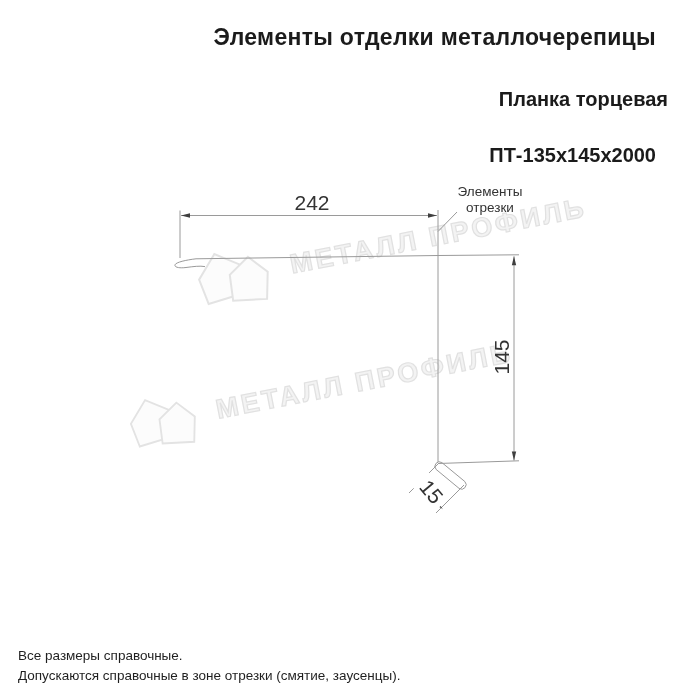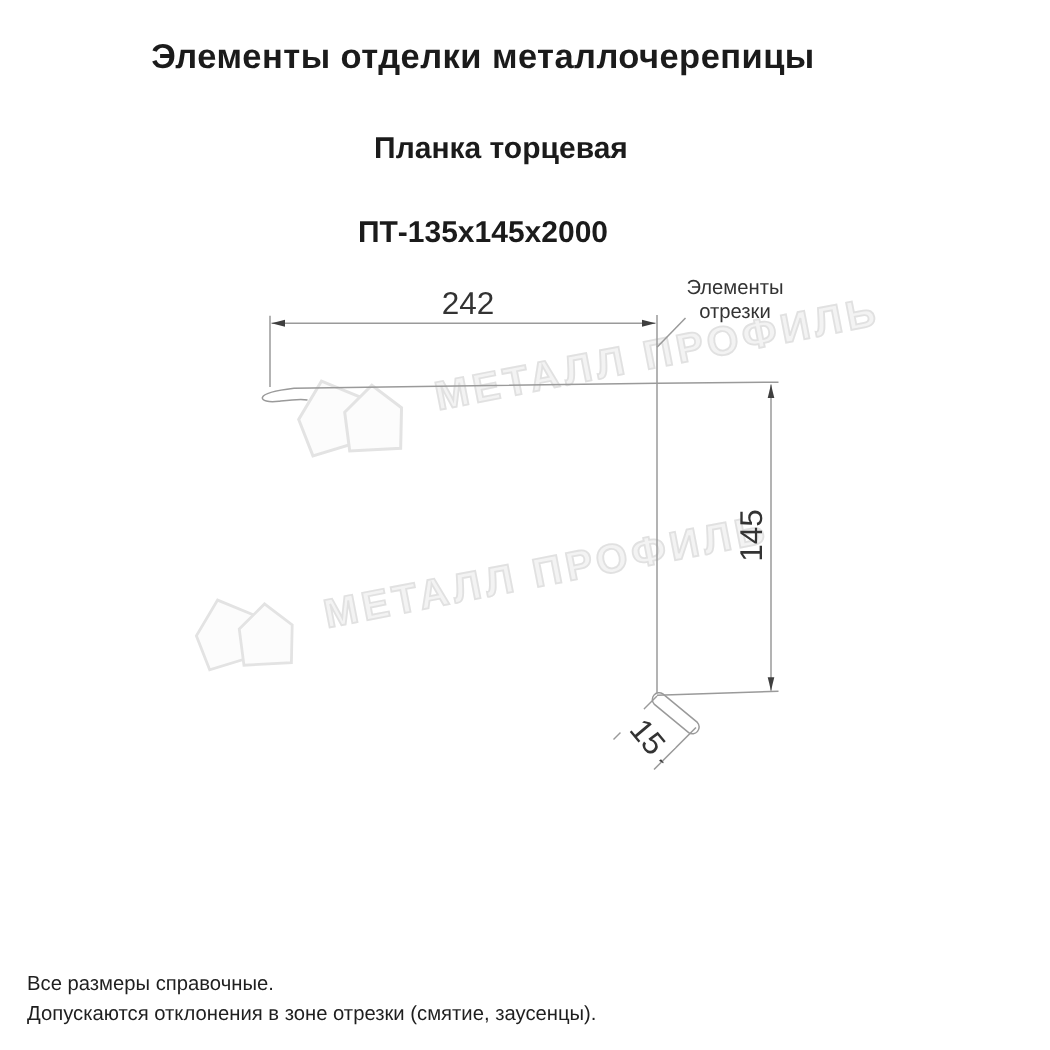--- a/index.html
+++ b/index.html
@@ -3,21 +3,21 @@
 <meta charset="utf-8">
 <style>
   html,body{margin:0;padding:0;}
   body{
     width:700px;height:700px;position:relative;overflow:hidden;
     background:#ffffff;
     font-family:"Liberation Sans","DejaVu Sans",sans-serif;
   }
   .abs{position:absolute;}
   
-  .heading{left:0;width:644px;text-align:center;color:#1b1b1b;font-weight:bold;}
+  .heading{left:12px;width:644px;text-align:right;color:#1b1b1b;font-weight:bold;}
   .page-title{top:24px;font-size:23px;letter-spacing:.3px;}
   .product-name{top:88px;font-size:20px;margin-left:12px;}
   .product-code{top:117px;font-size:20px;margin-top:27px;}
   
   .watermark{
     display:flex;align-items:center;gap:8px;z-index:1;
     transform-origin:left center;pointer-events:none;
   }
   .wm-text{
     font-size:27px;font-weight:bold;letter-spacing:3px;white-space:nowrap;
@@ -118,13 +118,13 @@
 <div class="abs dimtext dim-135">242</div>
 <div class="abs dimtext dim-145">145</div>
 <div class="abs dimtext dim-15">15</div>
 
 <div class="abs face-label">
   <div>Элементы</div>
   <div>отрезки</div>
 </div>
 
 <div class="abs footnote fn1">Все размеры справочные.</div>
-<div class="abs footnote fn2">Допускаются отклонения в зоне отрезки (смятие, заусенцы).</div>
+<div class="abs footnote fn2">Допускаются справочные в зоне отрезки (смятие, заусенцы).</div>
 
 </body></html>

